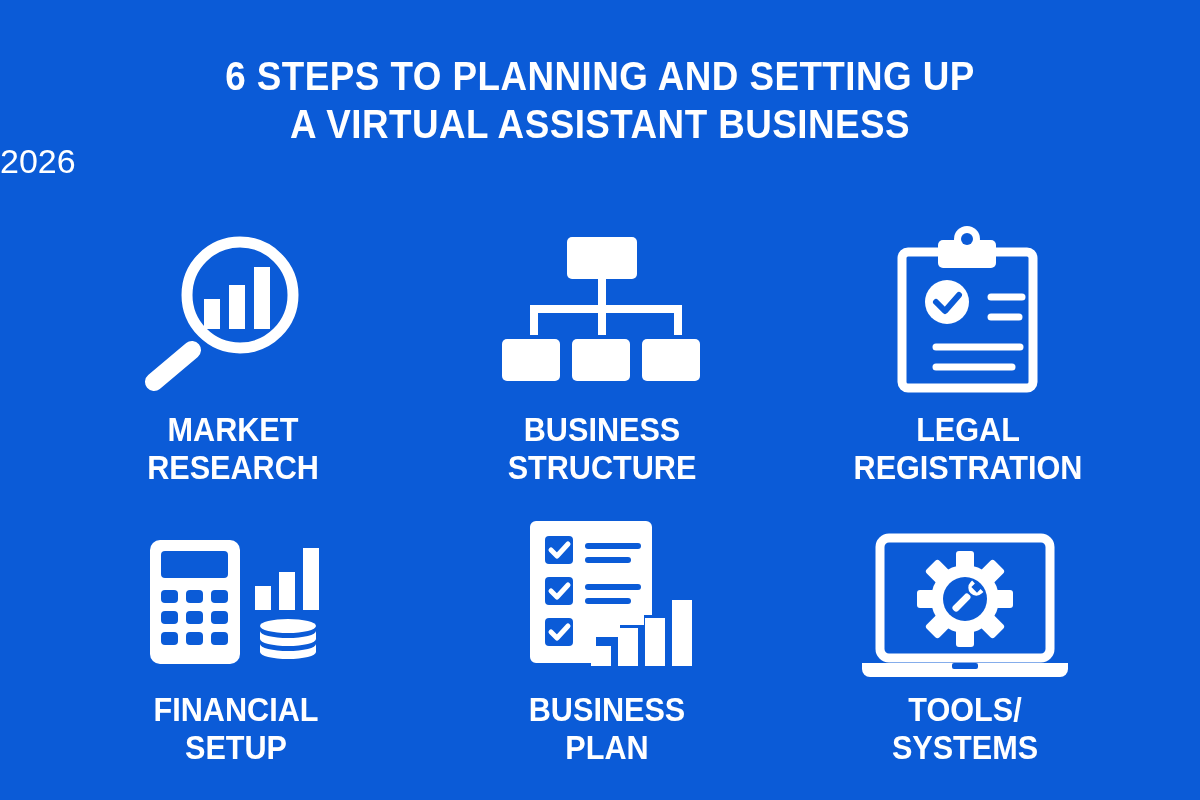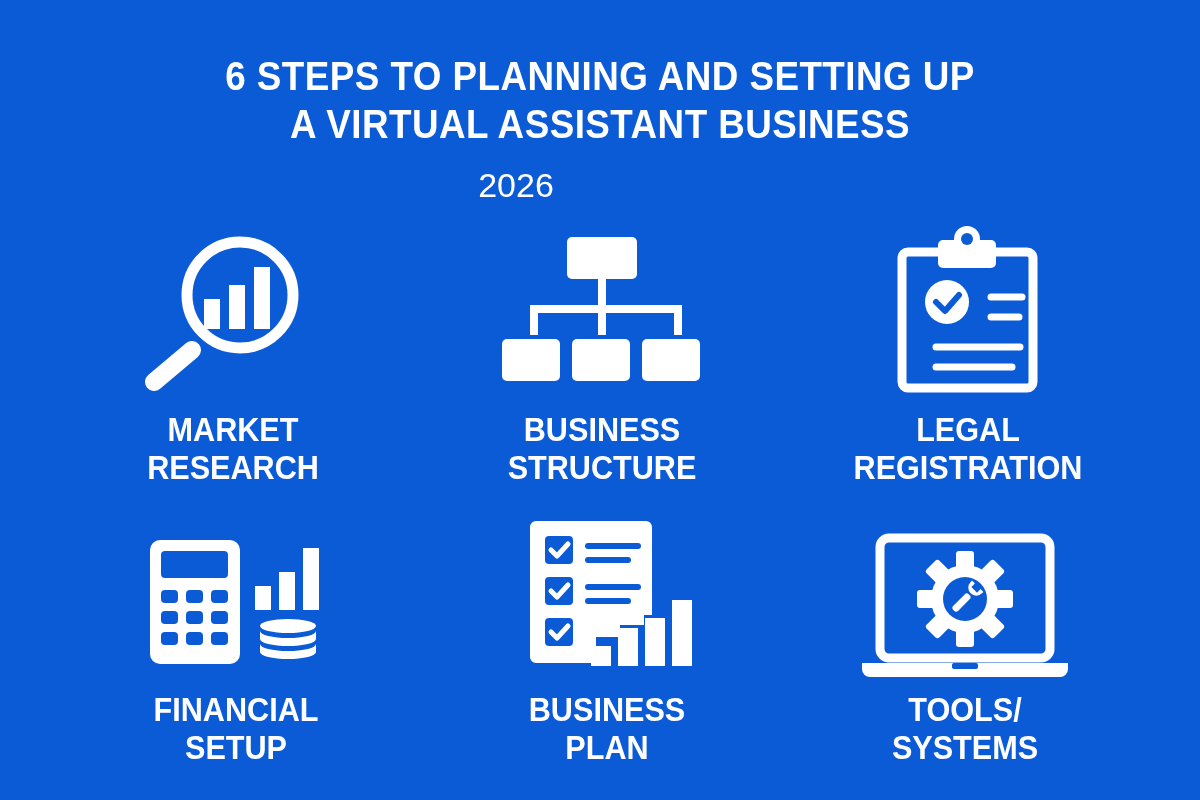--- a/index.html
+++ b/index.html
@@ -12,22 +12,22 @@
     }
     .title {
       position: absolute; left: 0; width: 1200px; text-align: center;
       font-weight: bold; font-size: 40px; letter-spacing: 0.5px;
       transform: scaleX(0.92);
       line-height: 1;
     }
     .title.l1 { top: 56px; }
     .title.l2 { top: 104px; }
     .year {
-      position: absolute; left: 0; width: 1032px; text-align: center;
-      top: 168px; font-size: 34px; font-weight: normal; line-height: 1;
+      position: absolute; left: 0; width: 1032px; 
+      top: 144px; font-size: 34px; font-weight: normal; line-height: 1;
     }
     .icon { position: absolute; }
     .label {
       position: absolute; width: 400px; text-align: center;
       font-weight: bold; font-size: 34px; line-height: 38px;
       transform: scaleX(0.9);
     }
     svg { display: block; }
   </style>
 </head>

